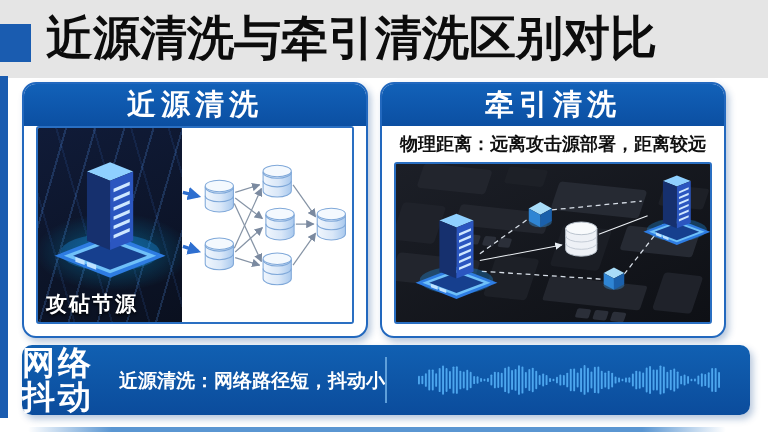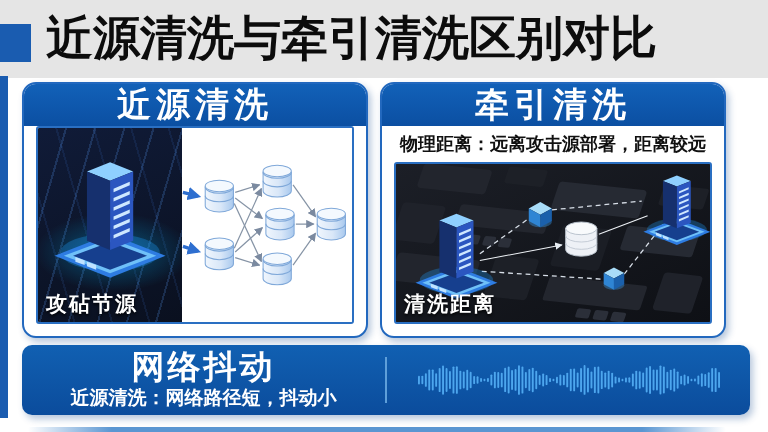--- a/index.html
+++ b/index.html
@@ -24,21 +24,21 @@
   .card{
     position:absolute;top:82px;width:346px;height:256px;background:#ffffff;
     border:2px solid #2268be;border-radius:14px;overflow:hidden;
     box-shadow:3px 4px 7px rgba(16,70,140,0.30);
     display:flex;flex-direction:column;box-sizing:border-box;
   }
   .card-left{left:22px;} .card-right{left:380px;}
   .card-header{
     height:42px;flex:0 0 42px;display:flex;align-items:center;justify-content:center;
     background:linear-gradient(180deg,#1261b8,#0b4fa2);
-    color:#ffffff;font-size:34px;font-weight:800;letter-spacing:5px;
+    color:#ffffff;font-size:29px;font-weight:800;letter-spacing:5px;
   }
   .card-desc{
     height:36px;flex:0 0 36px;display:flex;align-items:center;justify-content:center;
     margin:0;font-size:18px;font-weight:700;color:#101010;white-space:nowrap;
   }
   .card-illustration{
     flex:1;margin:0 12px 12px;border:2px solid #2a6fc2;border-radius:3px;
     overflow:hidden;position:relative;display:flex;
   }
   
@@ -59,21 +59,21 @@
   .fill-svg{position:absolute;inset:0;width:100%;height:100%;}
   
   .cleaning-scene{position:relative;width:100%;background:#14161c;}
   
   .footer-banner{
     position:absolute;left:22px;top:345px;width:728px;height:70px;border-radius:10px;
     background:linear-gradient(180deg,#1160b2,#0b4c9c);
     box-shadow:3px 4px 7px rgba(16,70,140,0.30);
     display:flex;align-items:stretch;
   }
-  .footer-half{flex:1;display:flex;flex-direction:column;align-items:center;justify-content:center;color:#fff;}
+  .footer-half{flex:1;display:flex;flex-direction:row;align-items:center;justify-content:center;color:#fff;}
   .footer-title{font-size:33px;font-weight:900;letter-spacing:3px;line-height:34px;}
   .footer-note{font-size:19px;font-weight:700;margin-top:1px;white-space:nowrap;}
   .footer-divider{width:2px;height:46px;background:#5e9fda;align-self:center;flex:0 0 2px;}
   .waveform-svg{width:302px;height:30px;display:block;}
 </style>
 </head>
 <body>
 
 <svg width="0" height="0" style="position:absolute" aria-hidden="true">
   <defs>
@@ -233,21 +233,20 @@
             <path d="M174 81 A16 6.5 0 0 0 206 81" fill="none" stroke="#c3cbd5"></path>
             <ellipse cx="190" cy="66" rx="16" ry="6.5" fill="#f8fafc" stroke="#b9c2cd"></ellipse>
           </g>
 
           <use href="#sym-cube" x="135" y="38" width="26" height="28"></use>
           <use href="#sym-cube" x="212" y="105" width="23" height="25"></use>
 
           <use href="#sym-server" x="18" y="44" width="88" height="98"></use>
           <use href="#sym-server" x="252" y="6" width="72" height="80"></use>
         </svg>
-        <div class="scene-label">清洗距离</div>
       </div>
     </div>
   </section>
 
   <footer class="footer-banner">
     <div class="footer-half">
       <div class="footer-title">网络抖动</div>
       <div class="footer-note">近源清洗：网络路径短，抖动小</div>
     </div>
     <div class="footer-divider"></div>

